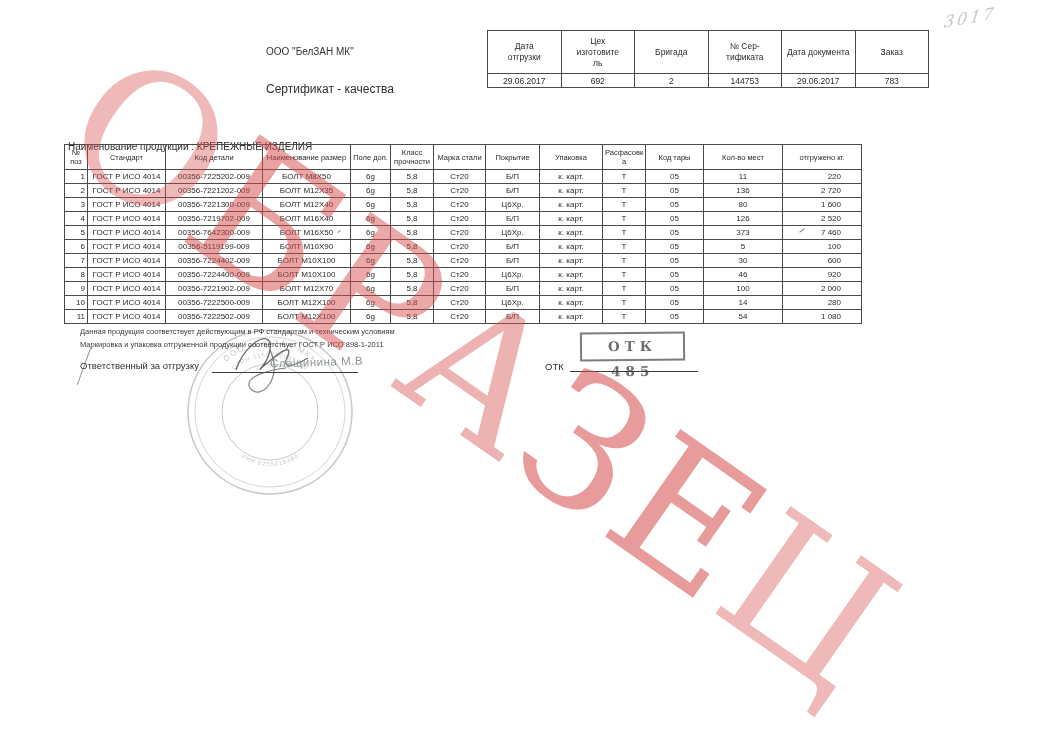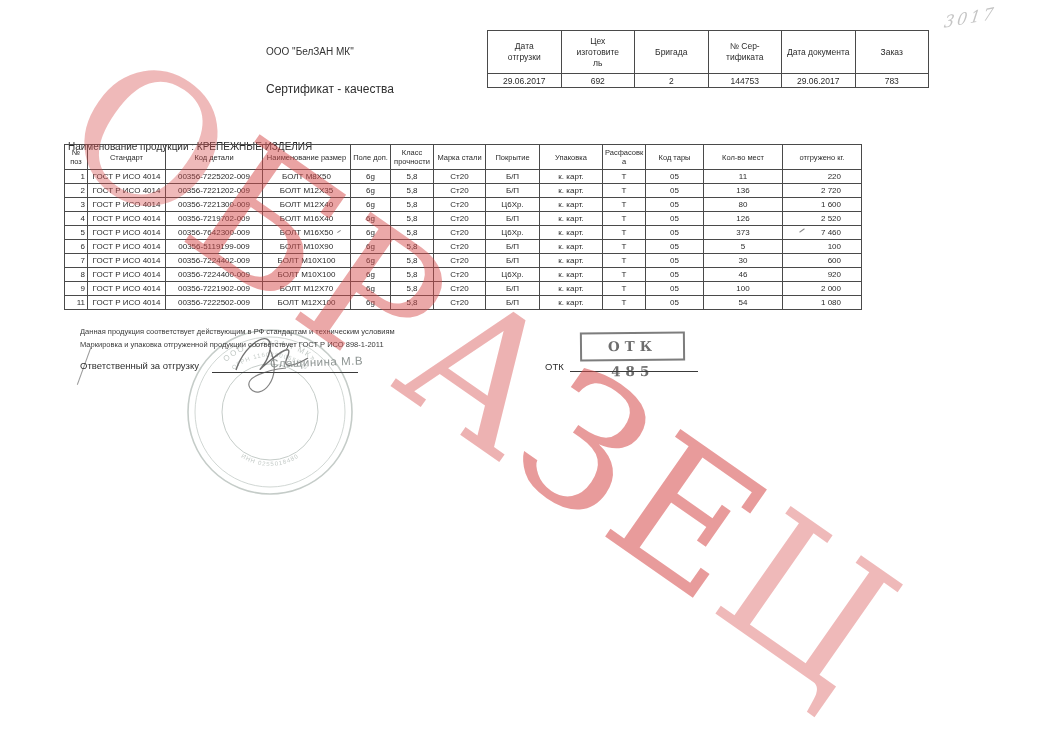--- a/index.html
+++ b/index.html
@@ -270,20 +270,35 @@
           <td class="al-c">5,8</td>
           <td class="al-c">Ст20</td>
           <td class="al-c">Б/П</td>
           <td class="al-c">к. карт.</td>
           <td class="al-c">Т</td>
           <td class="al-c">05</td>
           <td class="al-c">100</td>
           <td class="al-r shipped">2 000</td>
         </tr>
         <tr>
+          <td class="al-r">10</td>
+          <td class="al-l">ГОСТ Р ИСО 4014</td>
+          <td class="al-c">00356-7222500-009</td>
+          <td class="al-c">БОЛТ М12Х100</td>
+          <td class="al-c">6g</td>
+          <td class="al-c">5,8</td>
+          <td class="al-c">Ст20</td>
+          <td class="al-c">Ц6Хр.</td>
+          <td class="al-c">к. карт.</td>
+          <td class="al-c">Т</td>
+          <td class="al-c">05</td>
+          <td class="al-c">14</td>
+          <td class="al-r shipped">280</td>
+        </tr>
+        <tr>
           <td class="al-r">11</td>
           <td class="al-l">ГОСТ Р ИСО 4014</td>
           <td class="al-c">00356-7222502-009</td>
           <td class="al-c">БОЛТ М12Х100</td>
           <td class="al-c">6g</td>
           <td class="al-c">5,8</td>
           <td class="al-c">Ст20</td>
           <td class="al-c">Б/П</td>
           <td class="al-c">к. карт.</td>
           <td class="al-c">Т</td>

